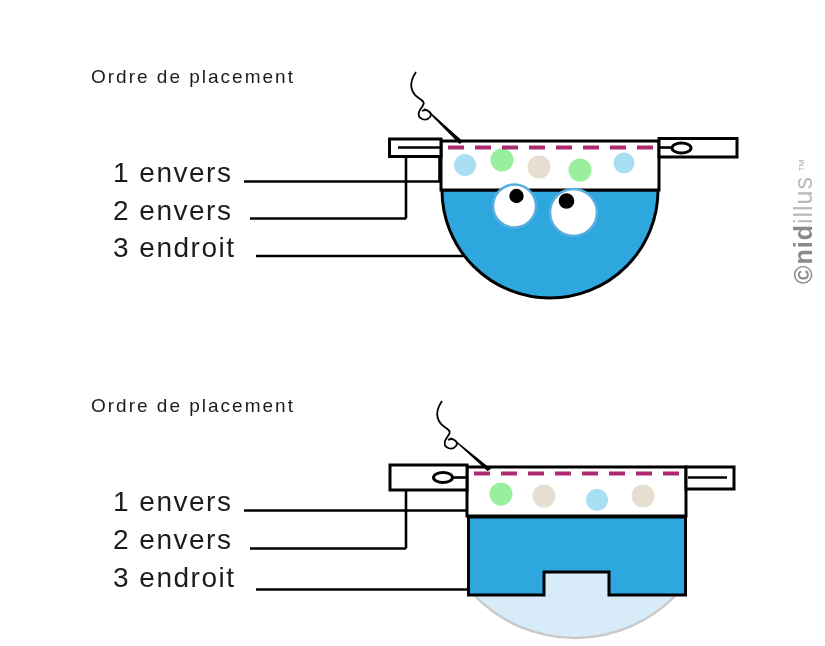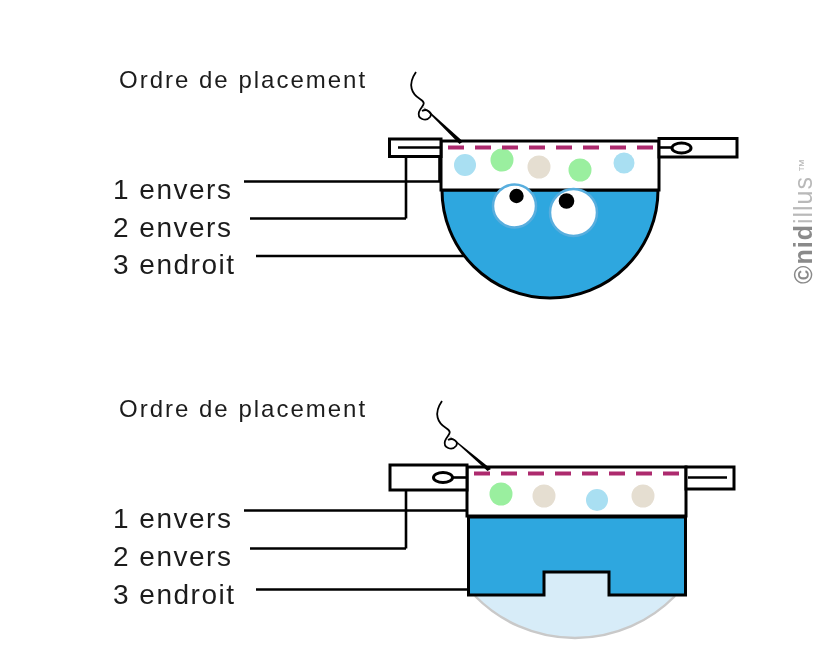--- a/index.html
+++ b/index.html
@@ -6,33 +6,31 @@
   #canvas{
     position:relative;
     width:825px;height:646px;
     background:#ffffff;
     overflow:hidden;
     font-family:"Liberation Sans", sans-serif;
   }
   #art{position:absolute;left:0;top:0;}
   .title{
     position:absolute;
-    font-size:24px;
+    font-size:19px;
     letter-spacing:2px;
     color:#1c1c1c;
     white-space:nowrap;
-    margin-left:28px;
   }
   .layer-label{
     position:absolute;
     font-size:28px;
     letter-spacing:1.5px;
     color:#1c1c1c;
     white-space:nowrap;
-    margin-top:17px;
   }
   .watermark{
     position:absolute;
     left:703px;top:206px;
     width:200px;height:30px;
     transform:rotate(-90deg);
     display:flex;align-items:center;justify-content:center;
     white-space:nowrap;
     letter-spacing:1px;
     font-size:25px;

